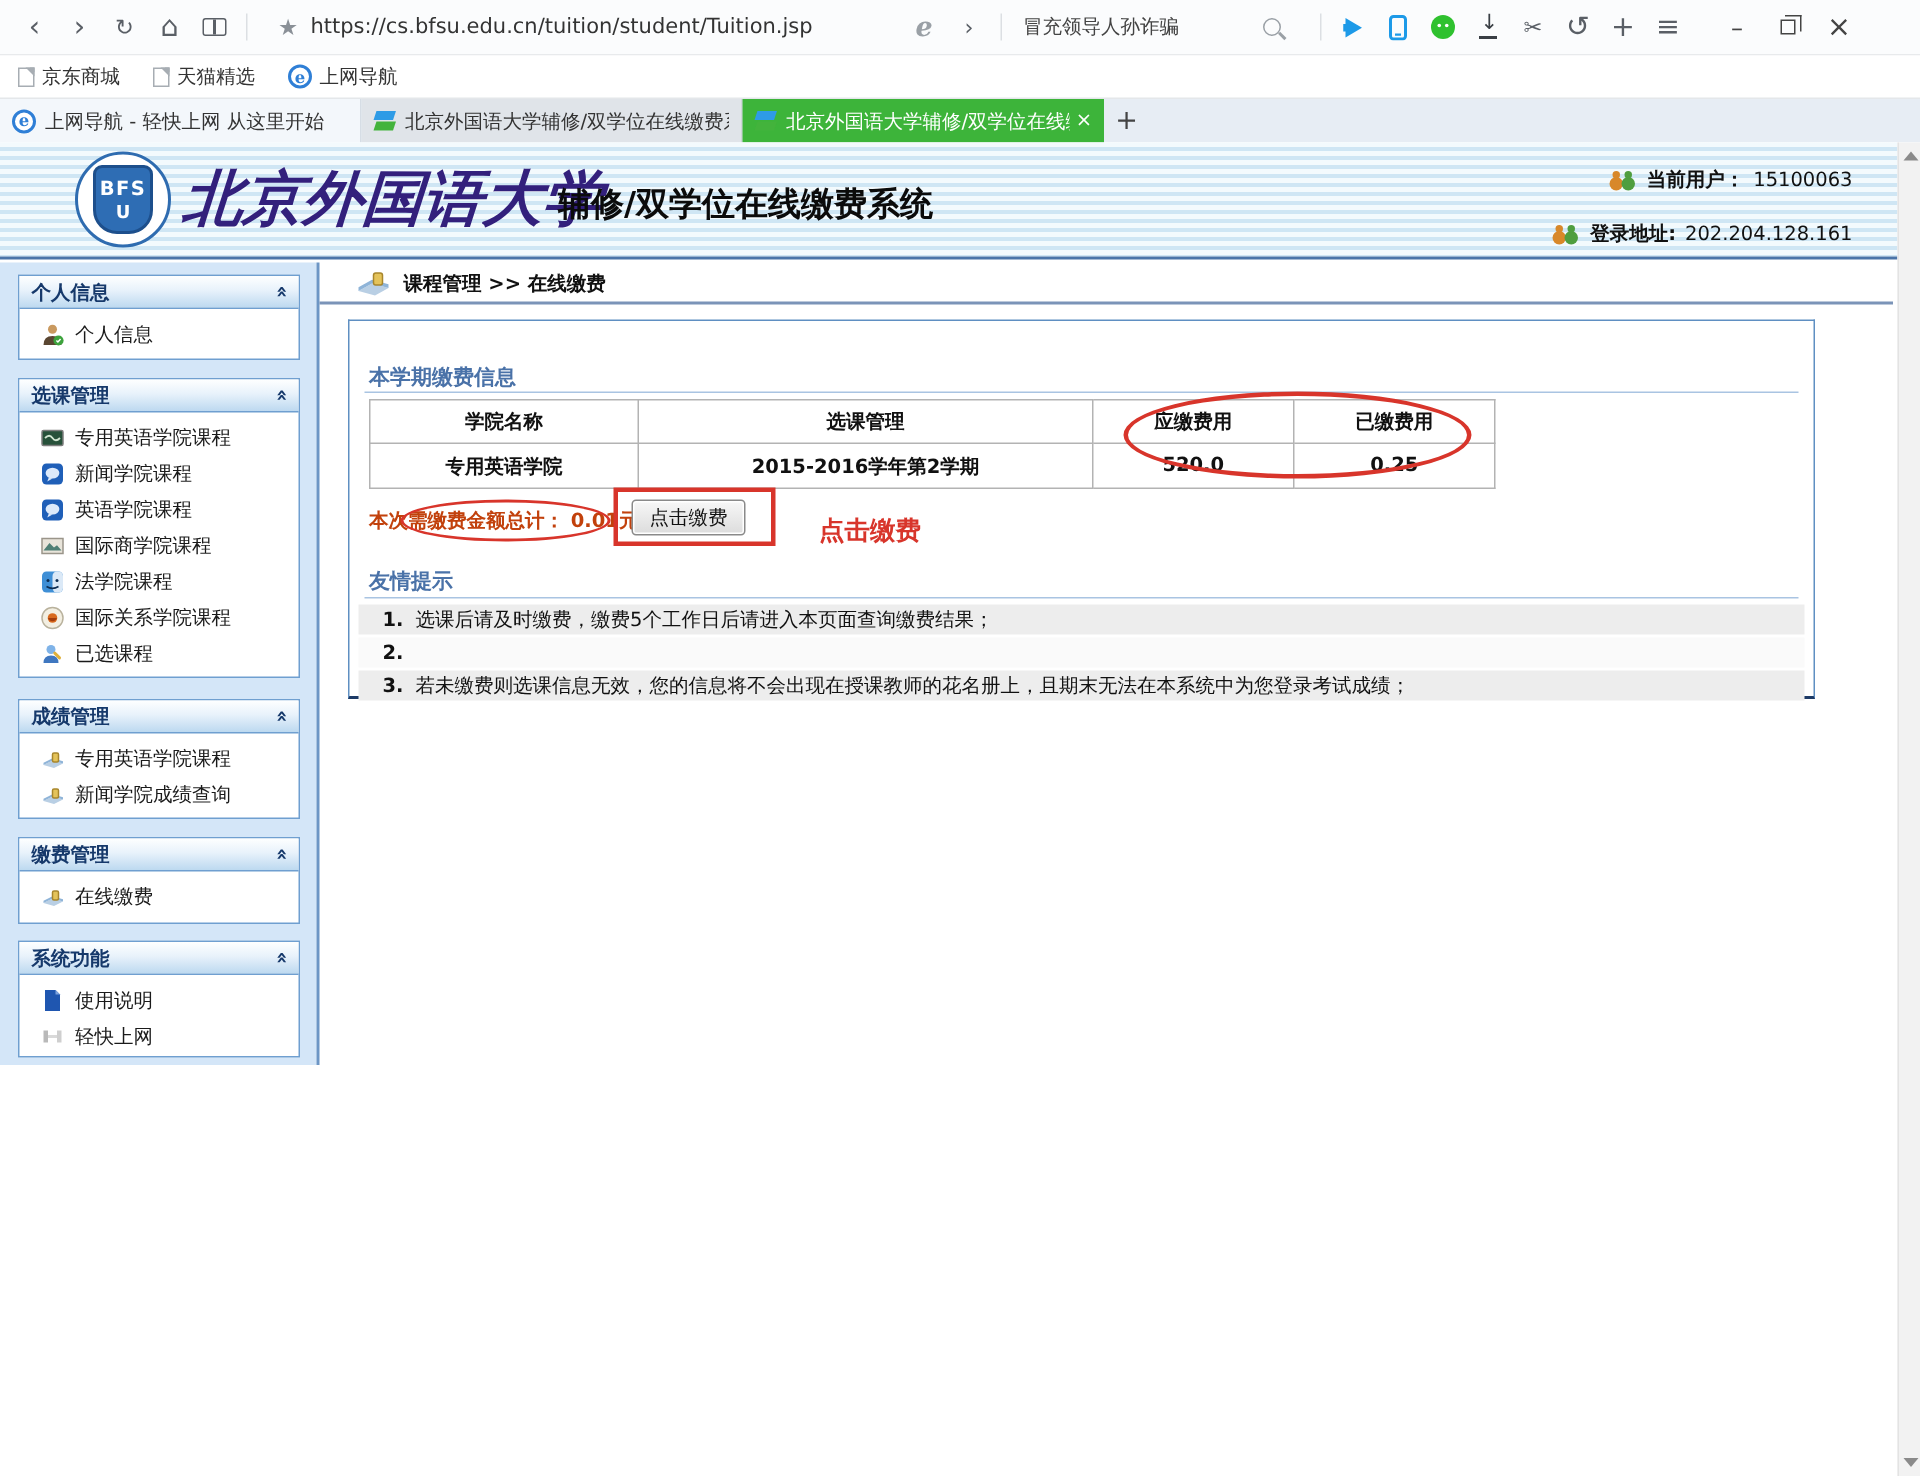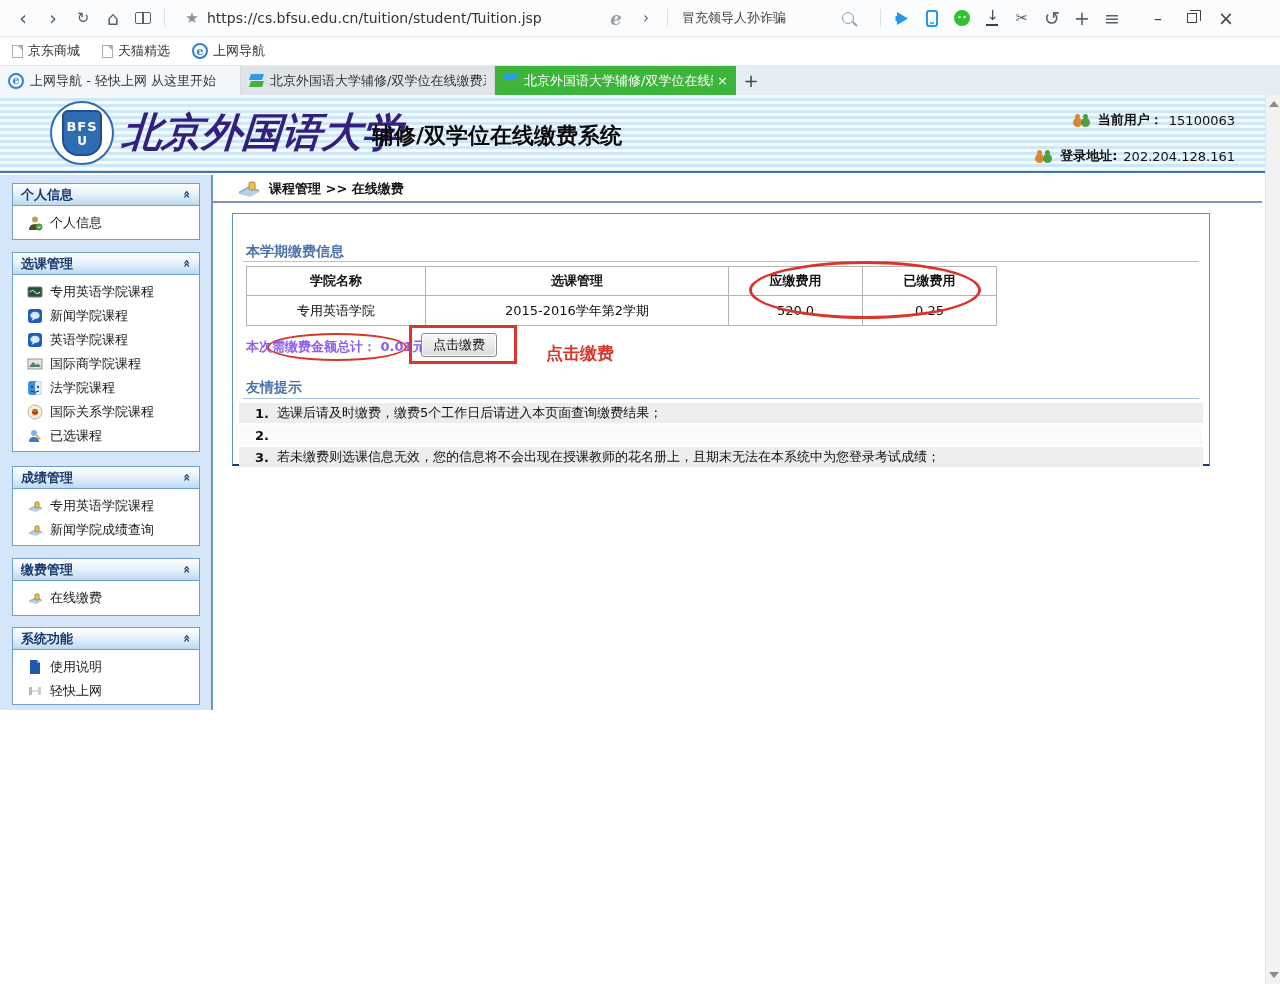--- a/index.html
+++ b/index.html
@@ -90,24 +90,24 @@
 
   #pay-panel { position:absolute; left:232px; top:118px; width:978px; height:253px; border:1px solid #5f8fc2; border-bottom:2px solid #1d3a66; background:#fff; }
   #pay-panel-h { height:20px; background:linear-gradient(180deg,#ffffff 0%,#dcebf8 40%,#a3c6e8 100%); border-bottom:1px solid #5f8fc2; display:flex; align-items:center; padding:0 8px; }
   #pay-panel-h b { font-size:13px; color:#15355f; }
   .sec-title { position:absolute; left:13px; font-size:14px; font-weight:bold; color:#4a72a8; }
   .sec-underline { position:absolute; left:10px; width:956px; height:1px; background:#a9c4e2; }
 
   #fee-table { position:absolute; left:13px; top:52px; border-collapse:collapse; }
   #fee-table th, #fee-table td { border:1px solid #b3b3b3; text-align:center; font-size:13px; color:#111; }
   #fee-table th { font-weight:bold; height:29px; }
-  #fee-table td { height:30px; font-weight:normal; }
+  #fee-table td { height:30px; font-weight:bold; }
   .cw1{width:179px}.cw2{width:303px}.cw3{width:134px}.cw4{width:134px}
 
-  #total-line { position:absolute; left:13px; top:124px; font-size:13px; color:#8b5cf6; font-weight:bold; }
+  #total-line { position:absolute; left:13px; top:124px; font-size:13px; color:#c2410c; font-weight:bold; }
   #pay-btn { position:absolute; left:188px; top:119px; width:76px; height:24px; font-size:13px; color:#111; background:linear-gradient(180deg,#f7f7f7,#dcdcdc); border:1px solid #8a8a8a; border-radius:3px; cursor:pointer; font-family:inherit; box-shadow:inset 0 0 0 1px #fff; }
 
   .red-ellipse { position:absolute; border:3px solid #d8352b; border-radius:50%; }
   #ellipse-cols { left:516px; top:47px; width:232px; height:58px; }
   #ellipse-total { left:34px; top:119px; width:140px; height:28px; border-width:2px; }
   #rect-btn { position:absolute; left:176px; top:111px; width:108px; height:39px; border:3px solid #d8352b; }
   #annot-pay { position:absolute; left:313px; top:128px; font-size:17px; font-weight:bold; color:#d8352b; }
 
   #tips-title-wrap { position:absolute; left:13px; top:165px; }
   #tips-underline { top:184px; }

